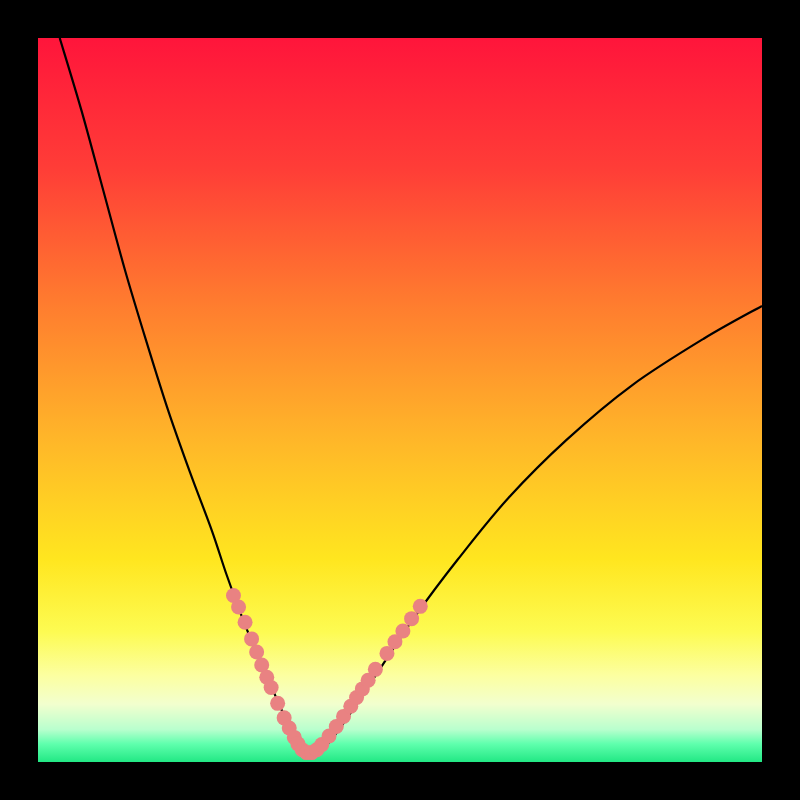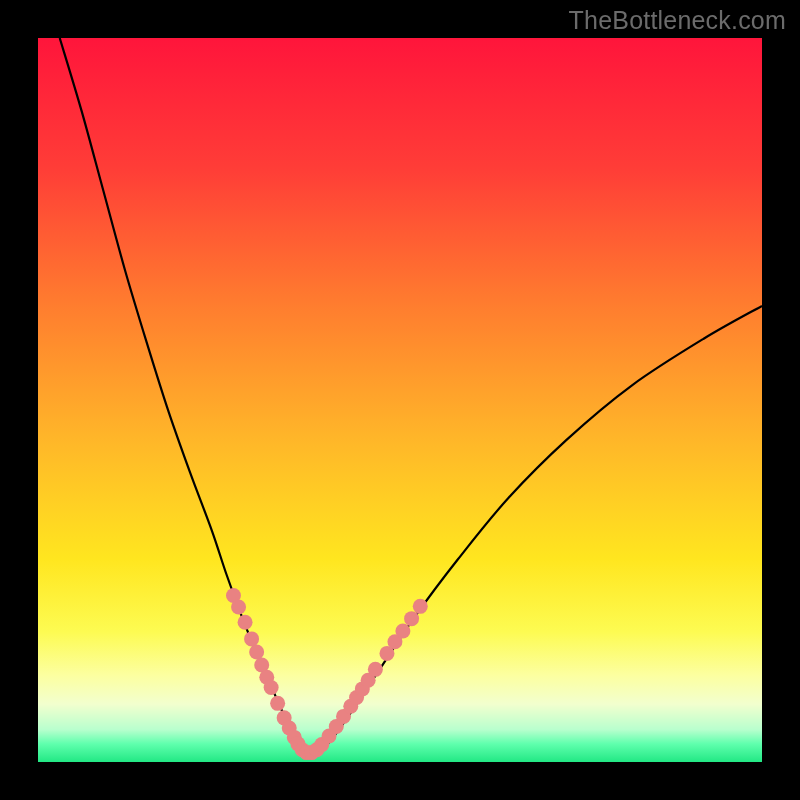--- a/index.html
+++ b/index.html
@@ -37,21 +37,20 @@
     height: 724px;
   }
   .plot svg {
     display: block;
   }
 </style>
 </head>
 <body>
 
 <div class="frame">
-  <div class="watermark">TheBottleneck.com</div>
   <div class="plot">
     <svg id="chart-svg" width="724" height="724" viewBox="0 0 724 724">
       <defs>
         <linearGradient id="bg-grad" x1="0" y1="0" x2="0" y2="1">
             <stop offset="0.00%" stop-color="#ff153b"></stop>
             <stop offset="18.00%" stop-color="#ff3d37"></stop>
             <stop offset="36.00%" stop-color="#ff7a2f"></stop>
             <stop offset="55.00%" stop-color="#ffb529"></stop>
             <stop offset="72.00%" stop-color="#ffe61f"></stop>
             <stop offset="82.00%" stop-color="#fdfb52"></stop>

